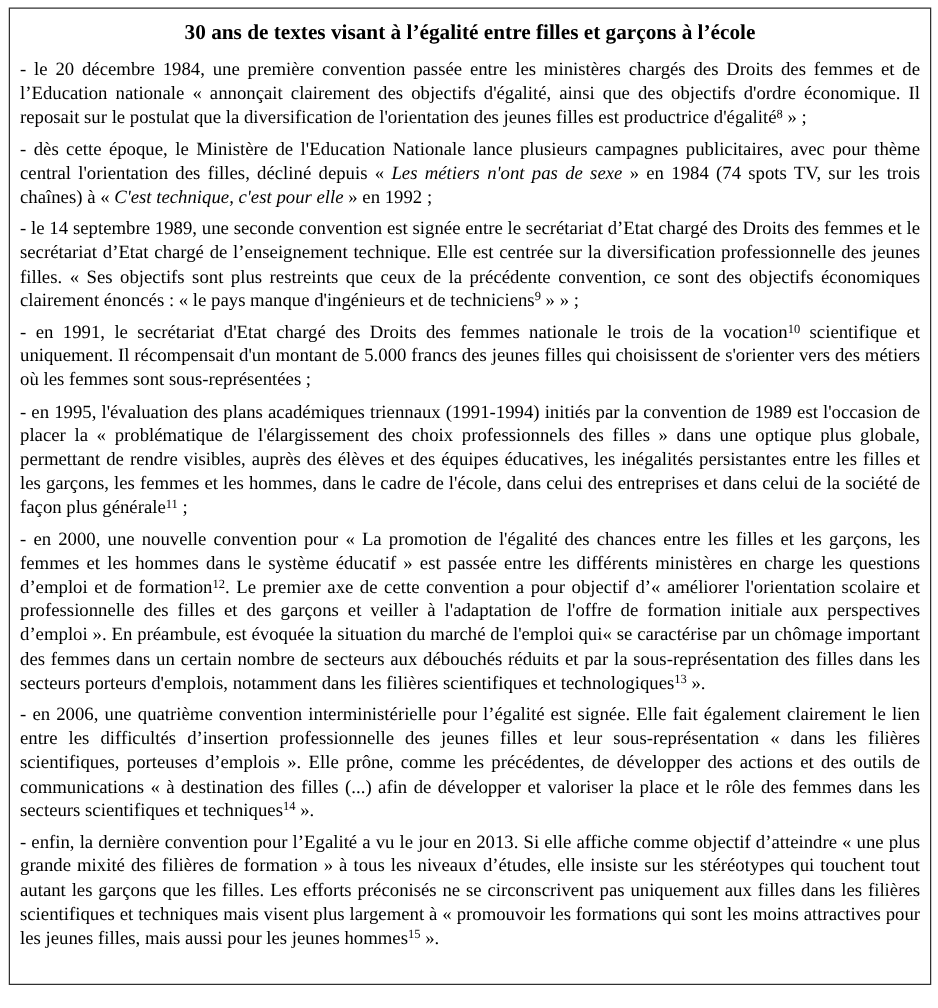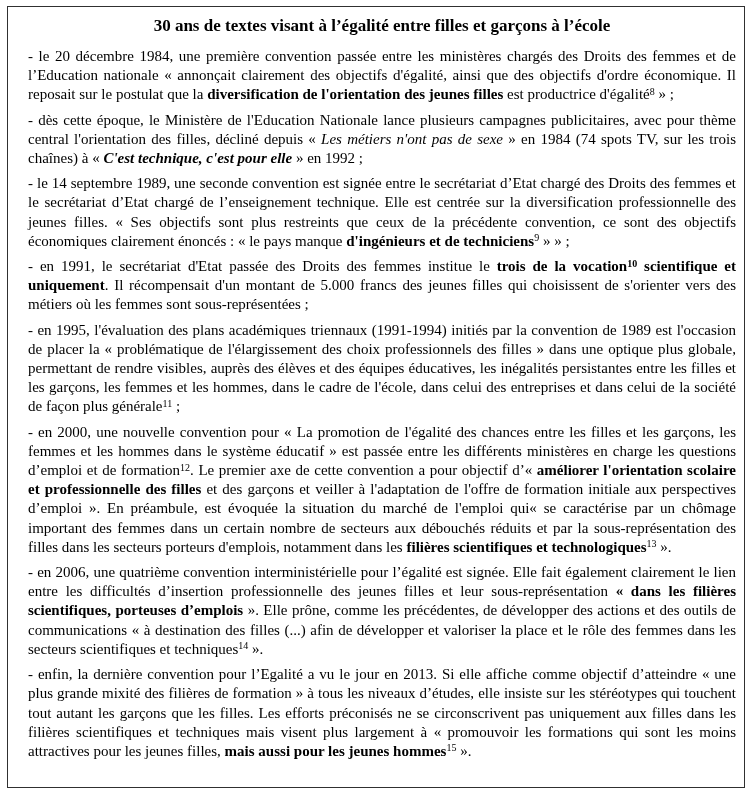--- a/index.html
+++ b/index.html
@@ -12,55 +12,55 @@
     font-family: "Liberation Serif", "DejaVu Serif", serif;
   }
   .frame {
     position: absolute;
     left: 7px;
     top: 6px;
     right: 5px;
     height: 782px;
     box-sizing: border-box;
     border: 1px solid #303030;
-    padding: 7px 8px 0 20px;
+    padding: 7px 8px 0 8px;
     overflow: hidden;
   }
   .title {
     font-size: 17px;
     font-weight: bold;
     text-align: center;
     line-height: 21px;
     margin: 1px 0 11px 0;
   }
   .para {
     font-size: 15px;
     line-height: 19.2px;
     text-align: justify;
     margin: 0 0 6px 0;
   }
   .para:last-child { margin-bottom: 0; }
-  .b { font-weight: bold; }
+  .b { font-weight: normal; }
   .i { font-style: italic; }
   sup.fn {
     font-size: 10px;
     line-height: 0;
     position: relative;
     top: -0.45em;
     vertical-align: baseline;
   }
 </style>
 </head>
 <body>
 
 <div class="page">
   <div class="frame">
     <h1 class="title">30 ans de textes visant à l’égalité entre filles et garçons à l’école</h1>
     <p class="para"><span>- le 20 décembre 1984, une première convention passée entre les ministères chargés des Droits des femmes et de l’Education nationale «&nbsp;annonçait clairement des objectifs d'égalité, ainsi que des objectifs d'ordre économique. Il reposait sur le postulat que la </span><span class="b">diversification de l'orientation des jeunes filles</span><span> est productrice d'égalité</span><sup class="fn">8</sup><span>&nbsp;»&nbsp;;</span></p>
     <p class="para"><span>- dès cette époque, le Ministère de l'Education Nationale lance plusieurs campagnes publicitaires, avec pour thème central l'orientation des filles, décliné depuis «&nbsp;</span><span class="i">Les métiers n'ont pas de sexe</span><span>&nbsp;» en 1984 (74 spots TV, sur les trois chaînes) à «&nbsp;</span><span class="b i">C'est technique, c'est pour elle</span><span>&nbsp;» en 1992&nbsp;;</span></p>
     <p class="para"><span>- le 14 septembre 1989, une seconde convention est signée entre le secrétariat d’Etat chargé des Droits des femmes et le secrétariat d’Etat chargé de l’enseignement technique. Elle est centrée sur la diversification professionnelle des jeunes filles. «&nbsp;Ses objectifs sont plus restreints que ceux de la précédente convention, ce sont des objectifs économiques clairement énoncés&nbsp;: «&nbsp;le pays manque </span><span class="b">d'ingénieurs et de techniciens</span><sup class="fn">9</sup><span>&nbsp;»&nbsp;»&nbsp;;</span></p>
-    <p class="para"><span>- en 1991, le secrétariat d'Etat passée des Droits des femmes institue le </span><span class="b">trois de la vocation</span><sup class="fn b">10</sup><span class="b"> scientifique et uniquement</span><span>. Il récompensait d'un montant de 5.000 francs des jeunes filles qui choisissent de s'orienter vers des métiers où les femmes sont sous-représentées&nbsp;;</span></p>
+    <p class="para"><span>- en 1991, le secrétariat d'Etat chargé des Droits des femmes nationale le </span><span class="b">trois de la vocation</span><sup class="fn b">10</sup><span class="b"> scientifique et uniquement</span><span>. Il récompensait d'un montant de 5.000 francs des jeunes filles qui choisissent de s'orienter vers des métiers où les femmes sont sous-représentées&nbsp;;</span></p>
     <p class="para"><span>- en 1995, l'évaluation des plans académiques triennaux (1991-1994) initiés par la convention de 1989 est l'occasion de placer la «&nbsp;problématique de l'élargissement des choix professionnels des filles&nbsp;» dans une optique plus globale, permettant de rendre visibles, auprès des élèves et des équipes éducatives, les inégalités persistantes entre les filles et les garçons, les femmes et les hommes, dans le cadre de l'école, dans celui des entreprises et dans celui de la société de façon plus générale</span><sup class="fn">11</sup><span>&nbsp;;</span></p>
     <p class="para"><span>- en 2000, une nouvelle convention pour «&nbsp;La promotion de l'égalité des chances entre les filles et les garçons, les femmes et les hommes dans le système éducatif&nbsp;» est passée entre les différents ministères en charge les questions d’emploi et de formation</span><sup class="fn">12</sup><span>. Le premier axe de cette convention a pour objectif d’«&nbsp;</span><span class="b">améliorer l'orientation scolaire et professionnelle des filles</span><span> et des garçons et veiller à l'adaptation de l'offre de formation initiale aux perspectives d’emploi&nbsp;». En préambule, est évoquée la situation du marché de l'emploi qui«&nbsp;se caractérise par un chômage important des femmes dans un certain nombre de secteurs aux débouchés réduits et par la sous-représentation des filles dans les secteurs porteurs d'emplois, notamment dans les </span><span class="b">filières scientifiques et technologiques</span><sup class="fn">13</sup><span>&nbsp;».</span></p>
     <p class="para"><span>- en 2006, une quatrième convention interministérielle pour l’égalité est signée. Elle fait également clairement le lien entre les difficultés d’insertion professionnelle des jeunes filles et leur sous-représentation </span><span class="b">«&nbsp;dans les filières scientifiques, porteuses d’emplois</span><span>&nbsp;». Elle prône, comme les précédentes, de développer des actions et des outils de communications «&nbsp;à destination des filles (...) afin de développer et valoriser la place et le rôle des femmes dans les secteurs scientifiques et techniques</span><sup class="fn">14</sup><span>&nbsp;».</span></p>
     <p class="para"><span>- enfin, la dernière convention pour l’Egalité a vu le jour en 2013. Si elle affiche comme objectif d’atteindre «&nbsp;une plus grande mixité des filières de formation&nbsp;» à tous les niveaux d’études, elle insiste sur les stéréotypes qui touchent tout autant les garçons que les filles. Les efforts préconisés ne se circonscrivent pas uniquement aux filles dans les filières scientifiques et techniques mais visent plus largement à «&nbsp;promouvoir les formations qui sont les moins attractives pour les jeunes filles, </span><span class="b">mais aussi pour les jeunes hommes</span><sup class="fn">15</sup><span>&nbsp;».</span></p>
   </div>
 </div>
 
 </body></html>

